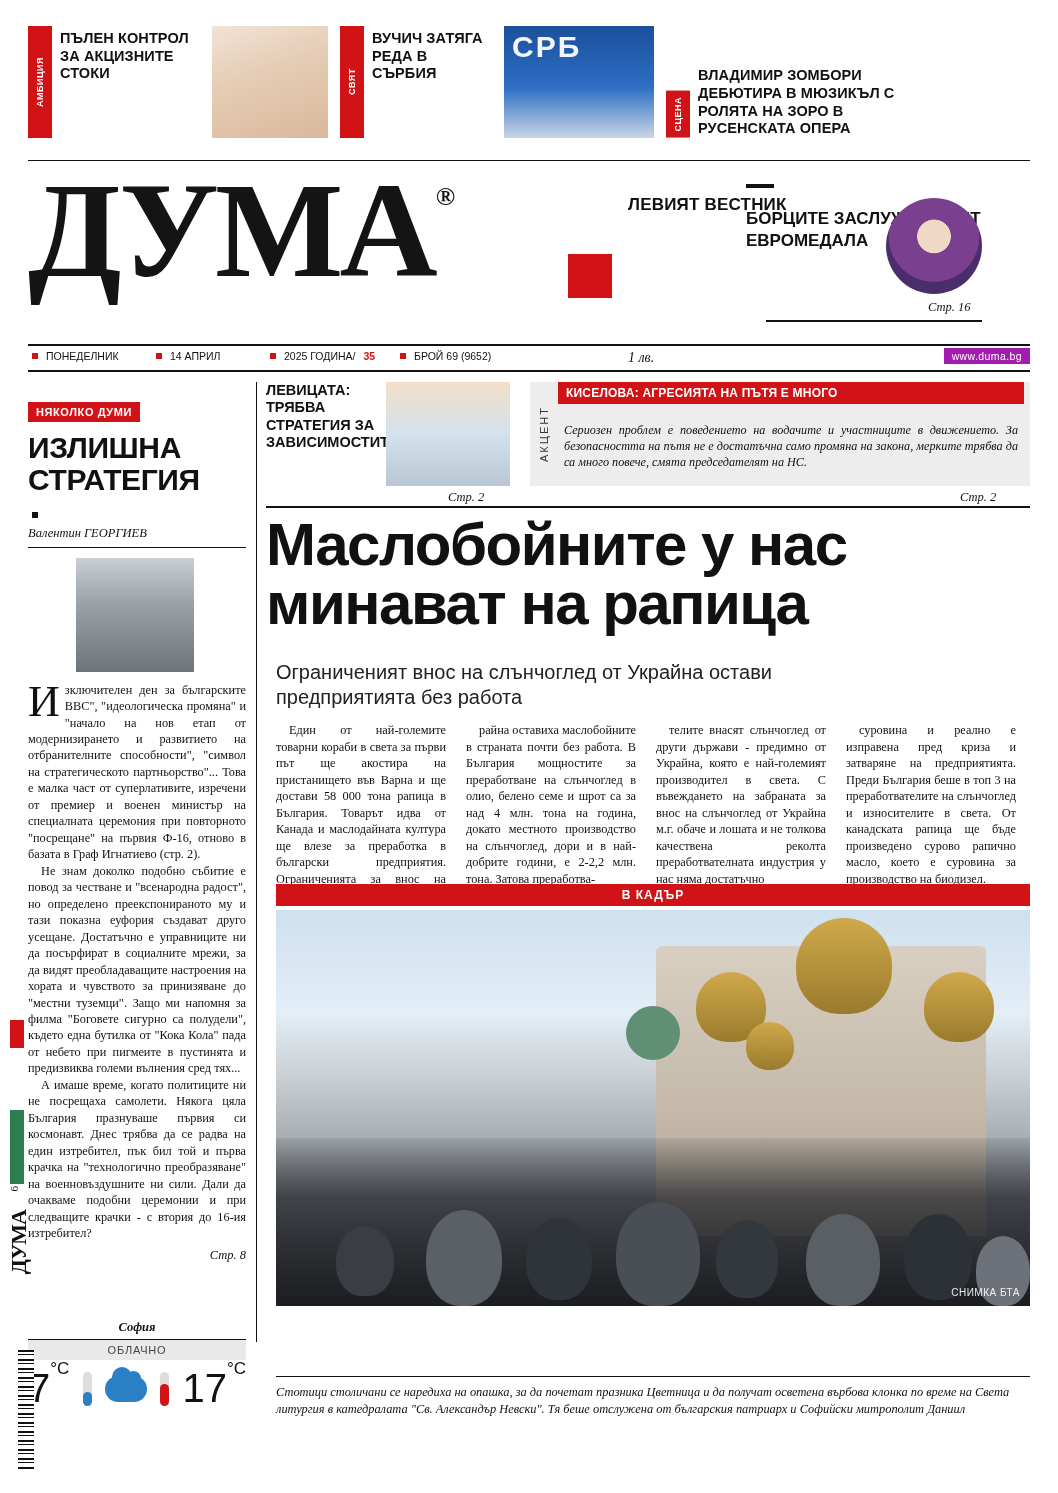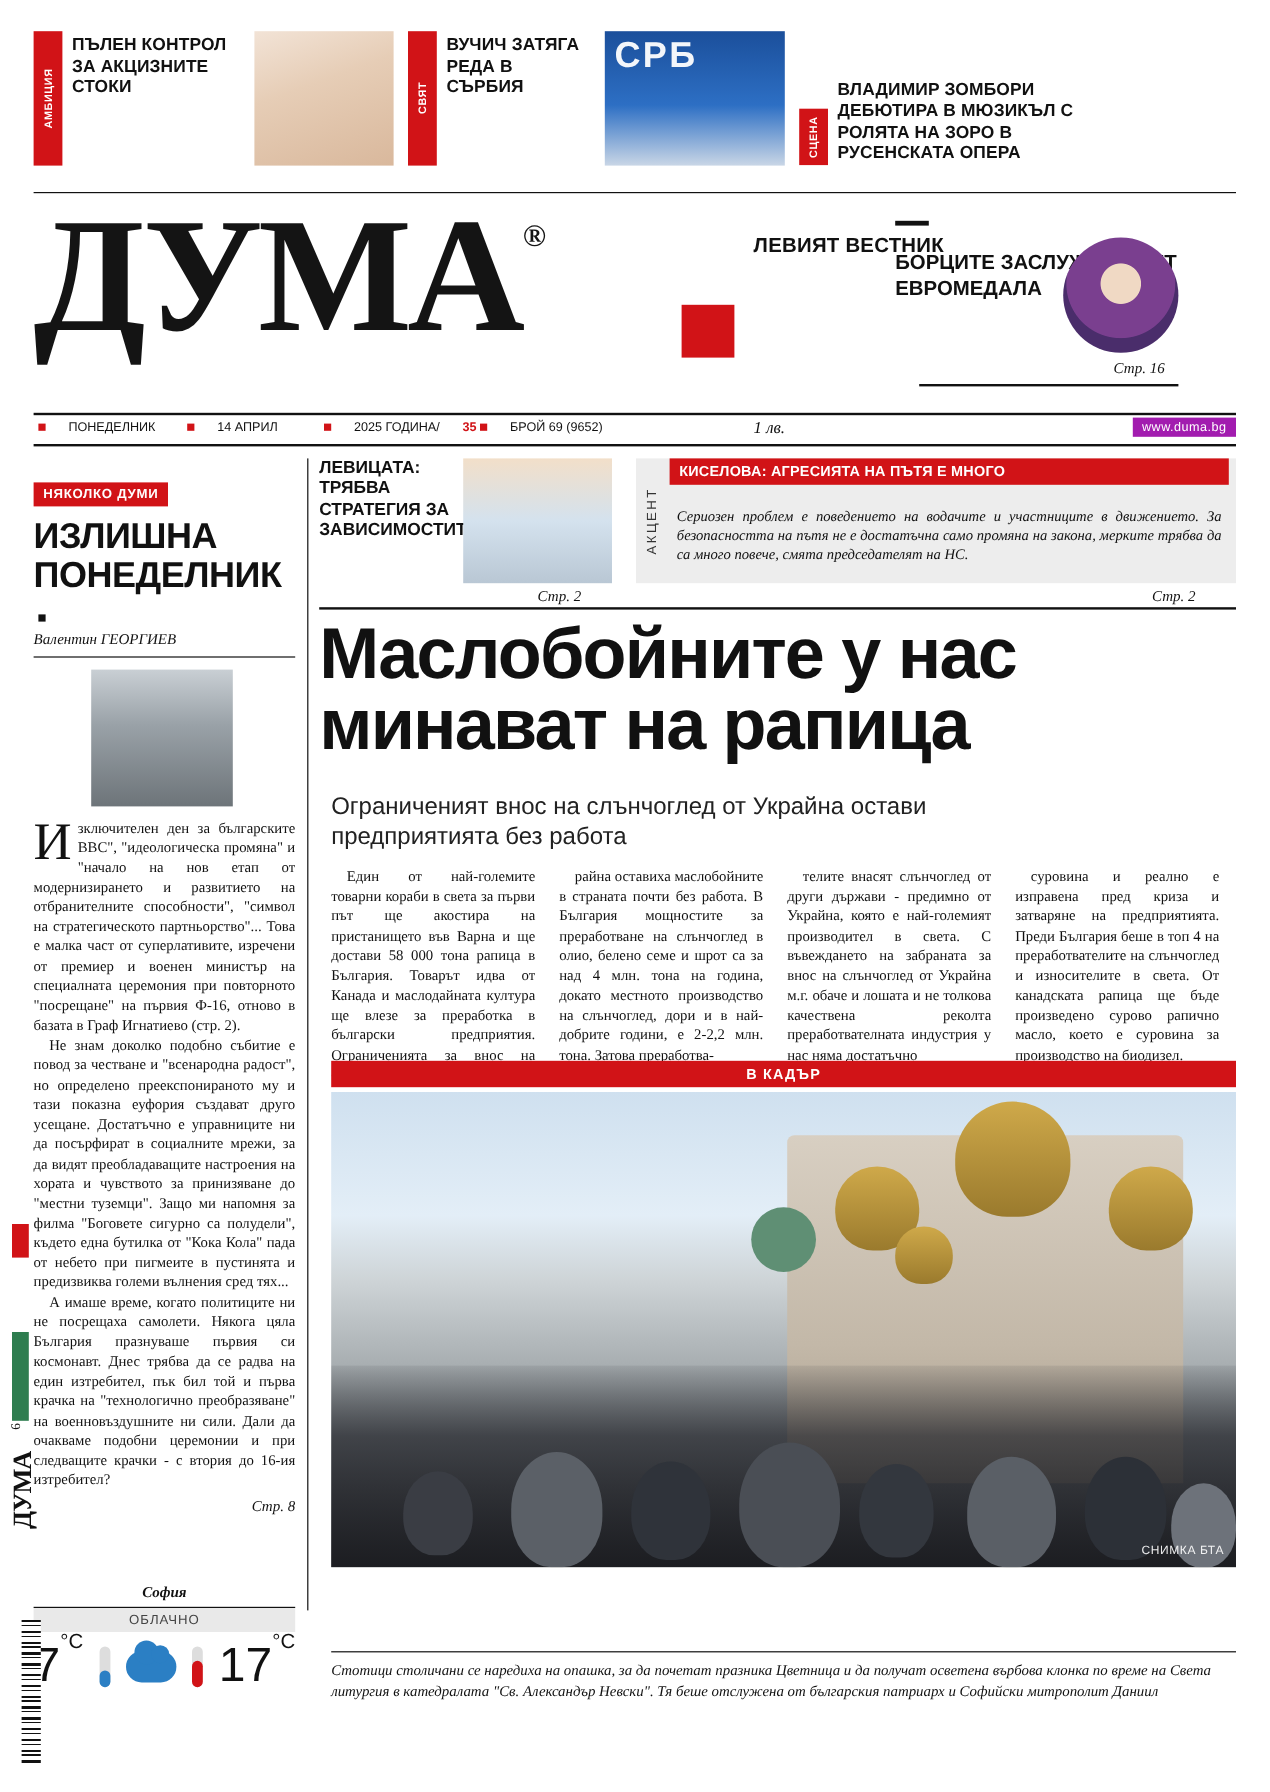--- a/index.html
+++ b/index.html
@@ -35,21 +35,21 @@
   .mh-dash{position:absolute;left:718px;top:16px;width:28px;height:4px;background:#111;}
   .borci{position:absolute;left:718px;top:40px;font-family:"Liberation Sans",sans-serif;font-weight:700;font-size:17px;line-height:1.3;color:#111;}
   .athlete{position:absolute;left:858px;top:30px;width:96px;height:96px;border-radius:50%;
            background:radial-gradient(circle at 50% 40%,#f0d9c4 0 22%,#7a3f8f 23% 60%,#4a2d6b 61% 100%);}
   .borci-page{position:absolute;left:900px;top:132px;font-style:italic;font-size:12.5px;}
   .mh-rule2{position:absolute;left:738px;top:152px;width:216px;height:2px;background:#111;}
 
   
   .dateline{position:absolute;left:28px;top:344px;width:1002px;height:24px;border-top:2px solid #111;border-bottom:2px solid #111;}
   .dl-inner{position:absolute;left:0;top:4px;width:1002px;height:18px;font-family:"Liberation Sans",sans-serif;font-size:10.5px;color:#111;}
-  .dl-item{position:absolute;display:flex;align-items:center;gap:19px;}
+  .dl-item{position:absolute;display:flex;align-items:center;gap:8px;}
   .dl-sq{width:6px;height:6px;background:#d11317;display:inline-block;}
   .dl1{left:4px;} .dl2{left:128px;} .dl3{left:242px;} .dl4{left:372px;}
   .dl-price{position:absolute;left:600px;font-style:italic;font-size:14px;font-family:"Liberation Serif",serif;}
   .dl-web{position:absolute;right:0;top:-2px;background:#a21caf;color:#fff;font-size:10.5px;padding:2px 8px;letter-spacing:.4px;}
   .strong-red{color:#d11317;font-weight:700;}
 
   
   .leftcol{position:absolute;left:28px;top:382px;width:218px;}
   .kolko{background:#d11317;color:#fff;font-family:"Liberation Sans",sans-serif;font-weight:700;font-size:11px;padding:4px 8px;display:inline-block;letter-spacing:.6px;margin-top:20px;}
   .lc-title{font-family:"Liberation Sans",sans-serif;font-weight:700;font-size:30px;line-height:1.06;color:#111;margin-top:10px;letter-spacing:-.4px;}
@@ -199,21 +199,21 @@
         </div>
       <div class="dl-price">1 лв.</div>
       <div class="dl-web">www.duma.bg</div>
     </div>
   </div>
 
   <div class="left-vrule"></div>
 
   <div class="leftcol">
     <div class="kolko">НЯКОЛКО ДУМИ</div>
-    <div class="lc-title">ИЗЛИШНА ПОНЕДЕЛНИК</div>
+    <div class="lc-title">ИЗЛИШНА СТРАТЕГИЯ</div>
     <div class="lc-dot"></div>
     <div class="lc-author">Валентин ГЕОРГИЕВ</div>
     <div class="lc-rule"></div>
     <div class="lc-photo"></div>
     <div class="lc-body">
       <p style="text-indent:0"><span class="lc-drop">И</span><span>зключителен ден за българските ВВС", "идеологическа промяна" и "начало на нов етап от модернизирането и развитието на отбранителните способности", "символ на стратегическото партньорство"... Това е малка част от суперлативите, изречени от премиер и военен министър на специалната церемония при повторното "посрещане" на първия Ф-16, отново в базата в Граф Игнатиево (стр. 2).</span></p>
       <p>Не знам доколко подобно събитие е повод за честване и "всенародна радост", но определено преекспонираното му и тази показна еуфория създават друго усещане. Достатъчно е управниците ни да посърфират в социалните мрежи, за да видят преобладаващите настроения на хората и чувството за принизяване до "местни туземци". Защо ми напомня за филма "Боговете сигурно са полудели", където една бутилка от "Кока Кола" пада от небето при пигмеите в пустинята и предизвиква големи вълнения сред тях...</p>
       <p>А имаше време, когато политиците ни не посрещаха самолети. Някога цяла България празнуваше първия си космонавт. Днес трябва да се радва на един изтребител, пък бил той и първа крачка на "технологично преобразяване" на военновъздушните ни сили. Дали да очакваме подобни церемонии и при следващите крачки - с втория до 16-ия изтребител?</p>
     </div>
     <div class="lc-page">Стр. 8</div>
@@ -269,21 +269,21 @@
       </div>
     <div class="col">
         <p>райна оставиха маслобойните в страната почти без работа.
 В България мощностите за преработване на слънчоглед в олио, белено семе и шрот са за над 4 млн. тона на година, докато местното производство на слънчоглед, дори и в най-добрите години, е 2-2,2 млн. тона. Затова преработва-</p>
       </div>
     <div class="col">
         <p>телите внасят слънчоглед от други държави - предимно от Украйна, която е най-големият производител в света.
 С въвеждането на забраната за внос на слънчоглед от Украйна м.г. обаче и лошата и не толкова качествена реколта преработвателната индустрия у нас няма достатъчно</p>
       </div>
     <div class="col">
-        <p>суровина и реално е изправена пред криза и затваряне на предприятията. Преди България беше в топ 4 на преработвателите на слънчоглед и износителите в света.
+        <p>суровина и реално е изправена пред криза и затваряне на предприятията. Преди България беше в топ 3 на преработвателите на слънчоглед и износителите в света.
 От канадската рапица ще бъде произведено сурово рапично масло, което е суровина за производство на биодизел.</p>
       </div>
   </div>
 
   <div class="kadr">В КАДЪР</div>
   <div class="photo">
     <div class="cath"></div>
     <div class="dome d1"></div>
     <div class="dome d2"></div>
     <div class="dome d3"></div>

